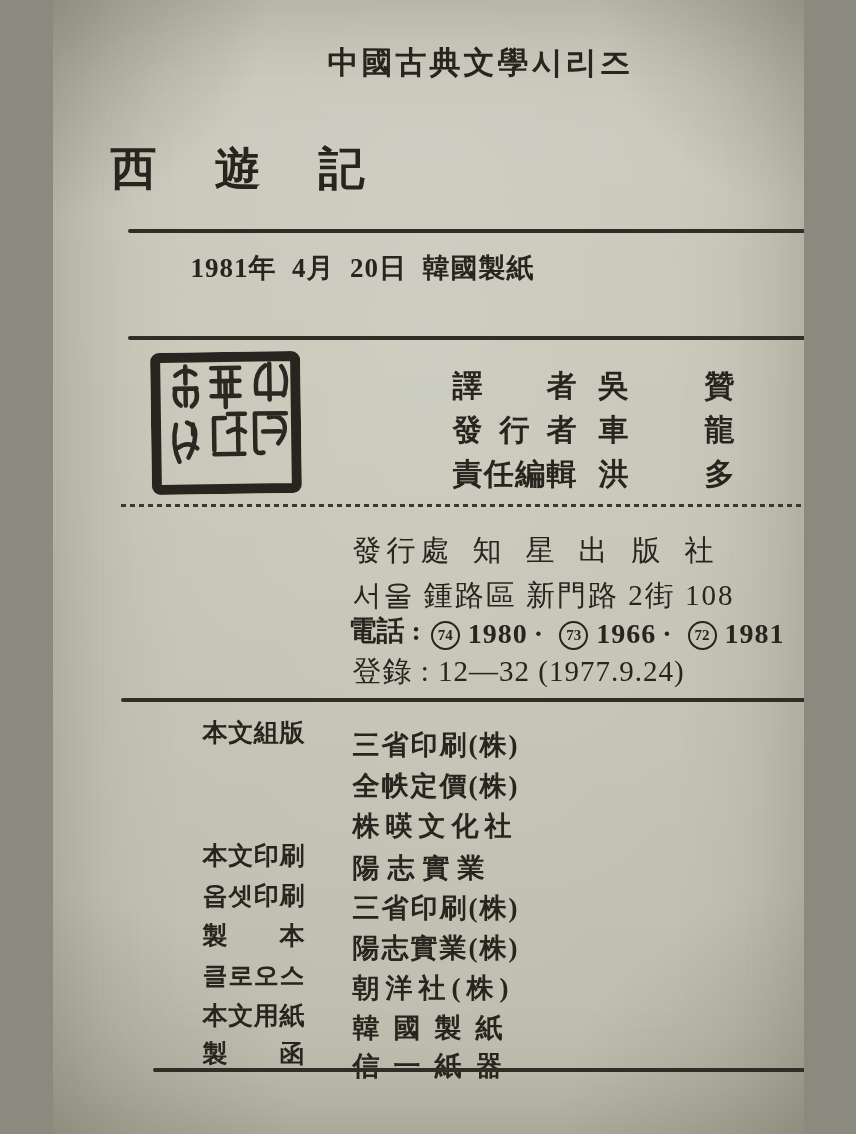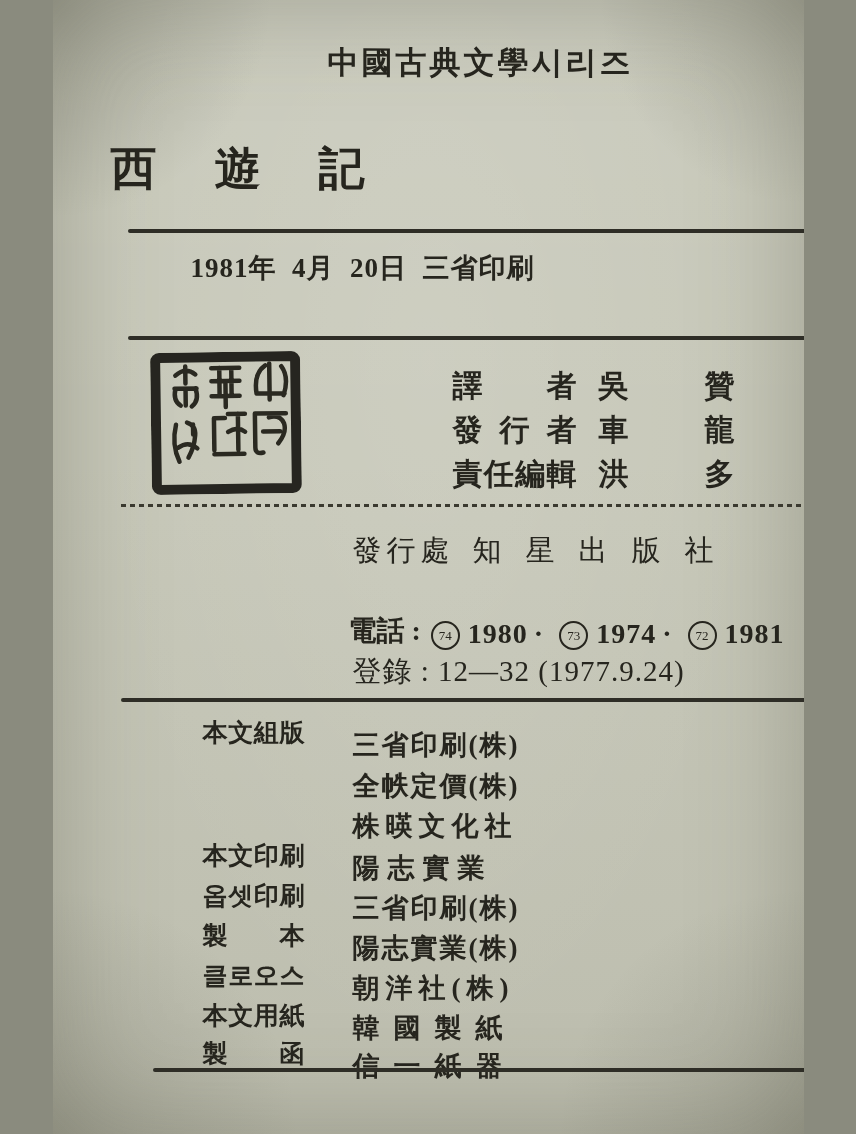--- a/index.html
+++ b/index.html
@@ -48,21 +48,21 @@
   .st1{top:366px;}.st2{top:410px;}.st3{top:454px;}
 
   .pub-line{left:300px;font-size:29px;font-weight:400;}
   .pub1{top:531px;}
   .pub-label{letter-spacing:5px;}
   .pub-name{letter-spacing:24px;margin-left:18px;}
   .pub2{top:576px;letter-spacing:2px;}
   .pub3{top:612px;left:296px;display:flex;align-items:flex-end;font-size:28px;font-weight:700;}
   .circ{display:inline-flex;align-items:center;justify-content:center;
     width:29px;height:29px;border:2.5px solid #26251e;border-radius:50%;
-    font-size:13px;font-weight:400;letter-spacing:0;box-sizing:border-box;margin:0 8px 0 10px;}
+    font-size:15px;font-weight:700;letter-spacing:0;box-sizing:border-box;margin:0 8px 0 10px;}
   .pnum{letter-spacing:1px;}
   .dot{margin:0 6px;font-weight:700;}
   .pub4{top:652px;letter-spacing:1px;}
 
   .prod-row{left:0;width:856px;}
   .plabel{position:absolute;left:150px;display:inline-flex;justify-content:space-between;
     width:102px;font-size:25px;font-weight:700;}
   .pvalue{position:absolute;left:300px;font-size:27px;font-weight:700;letter-spacing:2px;margin-top:11px;}
   .ls6{letter-spacing:6px;}
   .ls8{letter-spacing:8px;}
@@ -80,21 +80,21 @@
 </head>
 <body>
 
 <div class="page">
 
   <div class="abs series">中國古典文學시리즈</div>
   <div class="abs title">西遊記</div>
 
   <div class="abs rule rule1"></div>
 
-  <div class="abs date date1 pre">1981年  4月  20日  三省印刷</div>
+  <div class="abs date date1 pre">1981年  4月  20日  韓國製紙</div>
 
   <div class="abs rule rule2"></div>
 
   <div class="abs seal">
     <svg width="150" height="142" viewBox="0 0 150 142" xmlns="http://www.w3.org/2000/svg">
       <rect x="5" y="5" width="140" height="132" rx="4" fill="none" stroke="#262520" stroke-width="10"></rect>
       <g class="stroke">
         <path d="M25 23 q10 -9 20 -1 M35 14 v17 M24 36 h22 M25 36 q-3 12 5 17 M45 36 q4 12 -4 18 M35 38 v15"></path>
         <path d="M25 72 q-5 20 3 37 M36 70 q9 3 8 13 q-1 12 -7 22 M27 95 q10 -7 19 1 M42 72 v10"></path>
         <path d="M61 16 h28 M61 29 h28 M69 16 v26 M81 16 v26 M61 44 h28 M75 29 v26"></path>
@@ -143,28 +143,29 @@
         <span>裕</span>
       </span>
   </div>
 
   <div class="abs dashed"></div>
 
   <div class="abs pub-line pub1">
     <span class="pub-label">發行處</span><span class="pub-name">知星出版社</span>
   </div>
 
+  <div class="abs pub-line pub2">서울 鍾路區 新門路 2街 108</div>
 
   <div class="abs pub3">
     <span>電話 :</span>
     <span class="circ">74</span>
     <span class="pnum">1980</span>
     <span class="dot">·</span>
     <span class="circ">73</span>
-    <span class="pnum">1974</span>
+    <span class="pnum">1966</span>
     <span class="dot">·</span>
     <span class="circ">72</span>
     <span class="pnum">1981</span>
   </div>
 
   <div class="abs pub-line pub4">登錄 : 12—32 (1977.9.24)</div>
 
   <div class="abs rule rule3"></div>
 
   <div class="abs prod-row pr1">

